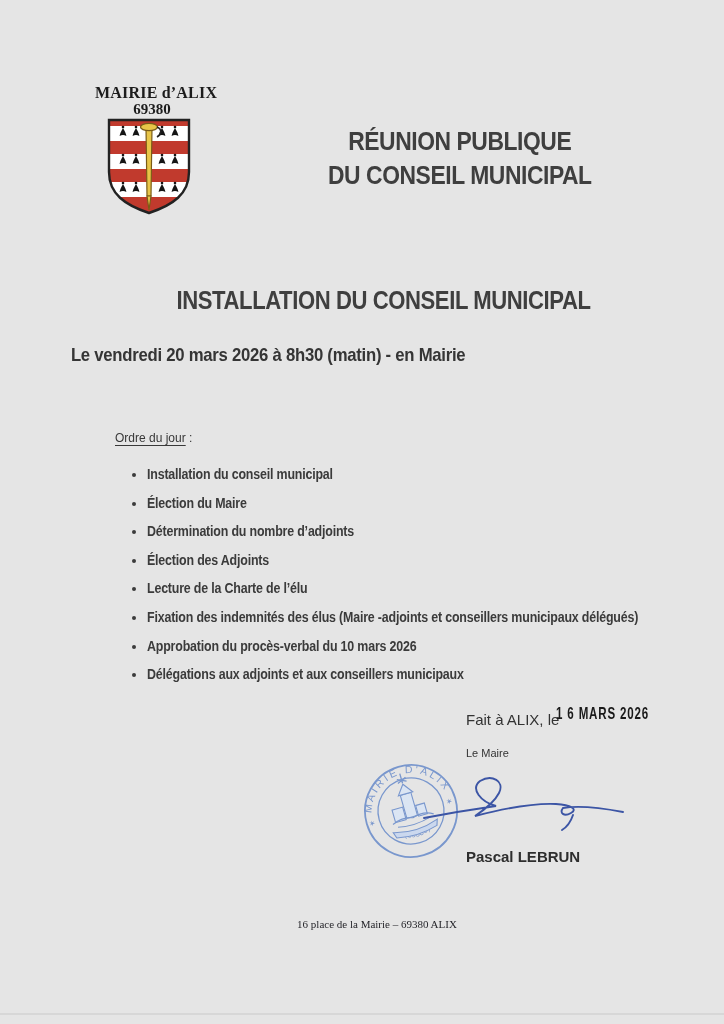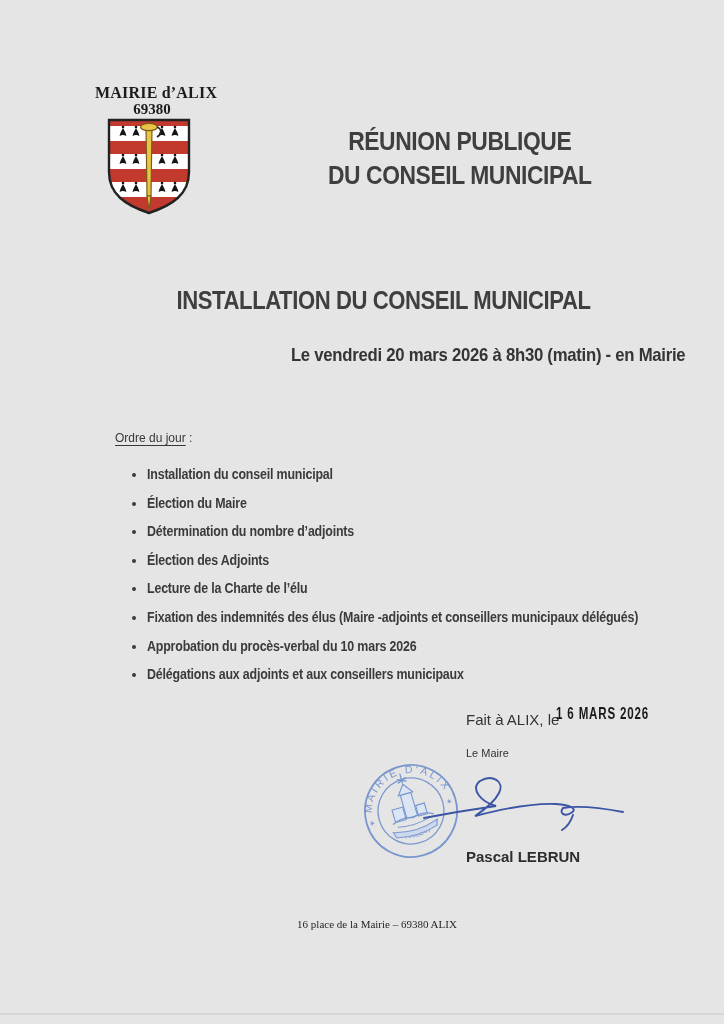--- a/index.html
+++ b/index.html
@@ -16,21 +16,21 @@
   .coat{left:103px;top:114px;}
 
   
   .meeting-title{left:198px;top:124px;width:524px;text-align:center;
                  font-size:26px;font-weight:700;color:#3f3f3f;line-height:34px;}
   .meeting-title .sq{display:inline-block;transform:scaleX(.88);transform-origin:50% 50%;
                      letter-spacing:-.5px;white-space:nowrap;}
   .subject{left:44px;top:285px;width:680px;text-align:center;font-size:26px;font-weight:700;color:#3f3f3f;}
   .subject .sq{display:inline-block;transform:scaleX(.85);transform-origin:50% 50%;
                letter-spacing:-.5px;white-space:nowrap;}
-  .schedule{left:32px;top:344px;width:680px;text-align:right;font-size:19px;font-weight:700;color:#353535;}
+  .schedule{left:44px;top:344px;width:680px;text-align:left;font-size:19px;font-weight:700;color:#353535;}
   .schedule .sq{display:inline-block;transform:scaleX(.88);transform-origin:50% 50%;
                 letter-spacing:-.3px;white-space:nowrap;}
 
   
   .agenda-heading{left:115px;top:431px;font-size:12px;font-weight:400;color:#383838;}
   .agenda-heading .u{text-decoration:underline;text-underline-offset:2.5px;}
   ul.agenda{left:131px;top:466px;margin:0;padding:0 0 0 16px;list-style:disc;}
   ul.agenda li{font-size:13.8px;font-weight:700;color:#3b3b3b;line-height:17px;
                margin-bottom:11.6px;white-space:nowrap;}
   ul.agenda li .item-text{display:inline-block;transform:scaleX(.9);transform-origin:0 50%;

